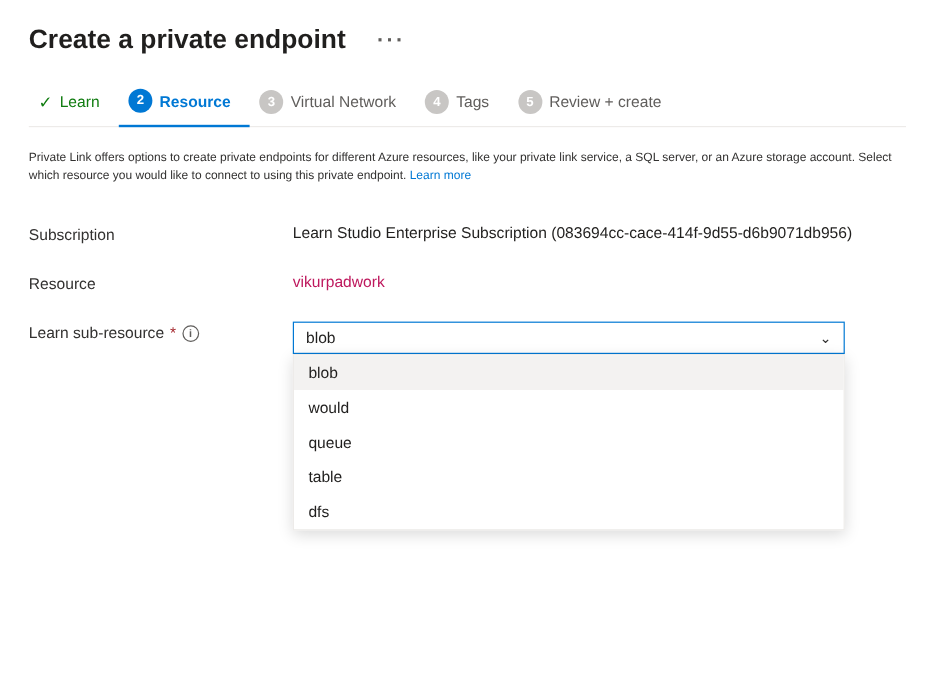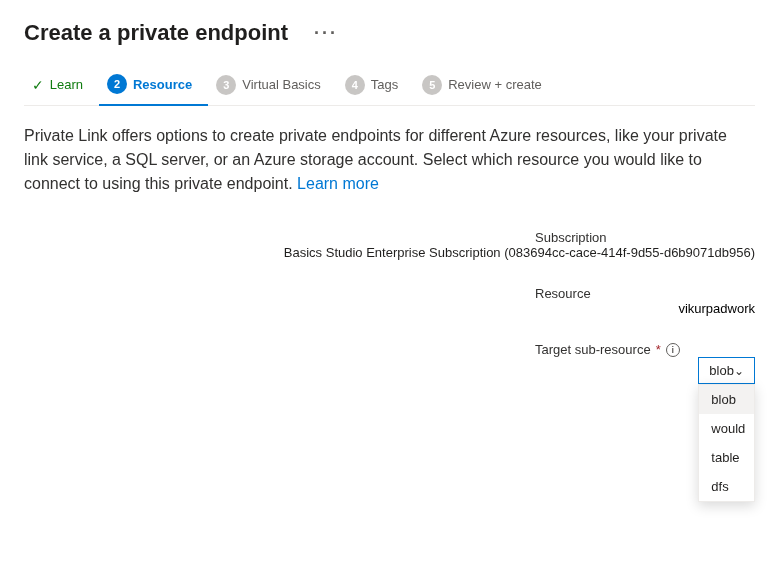--- a/index.html
+++ b/index.html
@@ -72,58 +72,57 @@
     .step-circle.inactive {
       background: #c8c6c4;
     }
     .step-check {
       color: #107c10;
       font-size: 14px;
     }
 
     
     .info-text {
-      font-size: 16px;
+      font-size: 10px;
       color: #323130;
       margin-bottom: 20px;
       line-height: 1.5;
     }
     .info-text a {
       color: #0078d4;
       text-decoration: none;
     }
 
     
     .form-section {
       margin-top: 10px;
     }
     .form-row {
       display: flex;
-      align-items: flex-end;
+      align-items: flex-start;
       padding: 12px 0;
       border-bottom: none;
-      flex-direction: column;
     }
     .form-label {
       width: 220px;
       min-width: 220px;
       font-size: 13px;
       color: #323130;
       padding-top: 2px;
       display: flex;
       align-items: center;
       gap: 5px;
     }
     .form-value {
       flex: 1;
       font-size: 13px;
       color: #201f1e;
     }
     .form-value.link-style {
-      color: #000000;
+      color: #be185d;
     }
 
     
     .dropdown-wrapper {
       position: relative;
       flex: 1;
     }
     .dropdown-field {
       display: flex;
       align-items: center;
@@ -196,21 +195,21 @@
     <span>Learn</span>
   </div>
 
   <div class="step active">
     <span class="step-circle">2</span>
     <span>Resource</span>
   </div>
 
   <div class="step">
     <span class="step-circle inactive">3</span>
-    <span>Virtual Basics</span>
+    <span>Virtual Network</span>
   </div>
 
   <div class="step">
     <span class="step-circle inactive">4</span>
     <span>Tags</span>
   </div>
 
   <div class="step">
     <span class="step-circle inactive">5</span>
     <span>Review + create</span>
@@ -220,43 +219,44 @@
 
 <div class="info-text">
   <span>Private Link offers options to create private endpoints for different Azure resources, like your private link service, a SQL server, or an Azure storage account. Select which resource you would like to connect to using this private endpoint.</span>
   <a href="#">Learn more</a>
 </div>
 
 <div class="form-section">
 
   <div class="form-row">
     <div class="form-label">Subscription</div>
-    <div class="form-value">Basics Studio Enterprise Subscription (083694cc-cace-414f-9d55-d6b9071db956)</div>
+    <div class="form-value">Learn Studio Enterprise Subscription (083694cc-cace-414f-9d55-d6b9071db956)</div>
   </div>
 
 
   <div class="form-row">
     <div class="form-label">Resource</div>
     <div class="form-value link-style">vikurpadwork</div>
   </div>
 
   <div class="form-row">
     <div class="form-label">
-      <span>Target sub-resource</span>
+      <span>Learn sub-resource</span>
       <span class="required-star">*</span>
       <span class="info-icon">i</span>
     </div>
     <div class="dropdown-wrapper">
       <div class="dropdown-field">
         <span>blob</span>
         <span class="dropdown-arrow">⌄</span>
       </div>
       <div class="dropdown-menu">
 
       <div class="dropdown-item selected">blob</div>
           <div class="dropdown-item">would</div>
+          <div class="dropdown-item">queue</div>
           <div class="dropdown-item">table</div>
           <div class="dropdown-item">dfs</div>
         </div>
     </div>
   </div>
 
 </div>
 
 </body></html>

